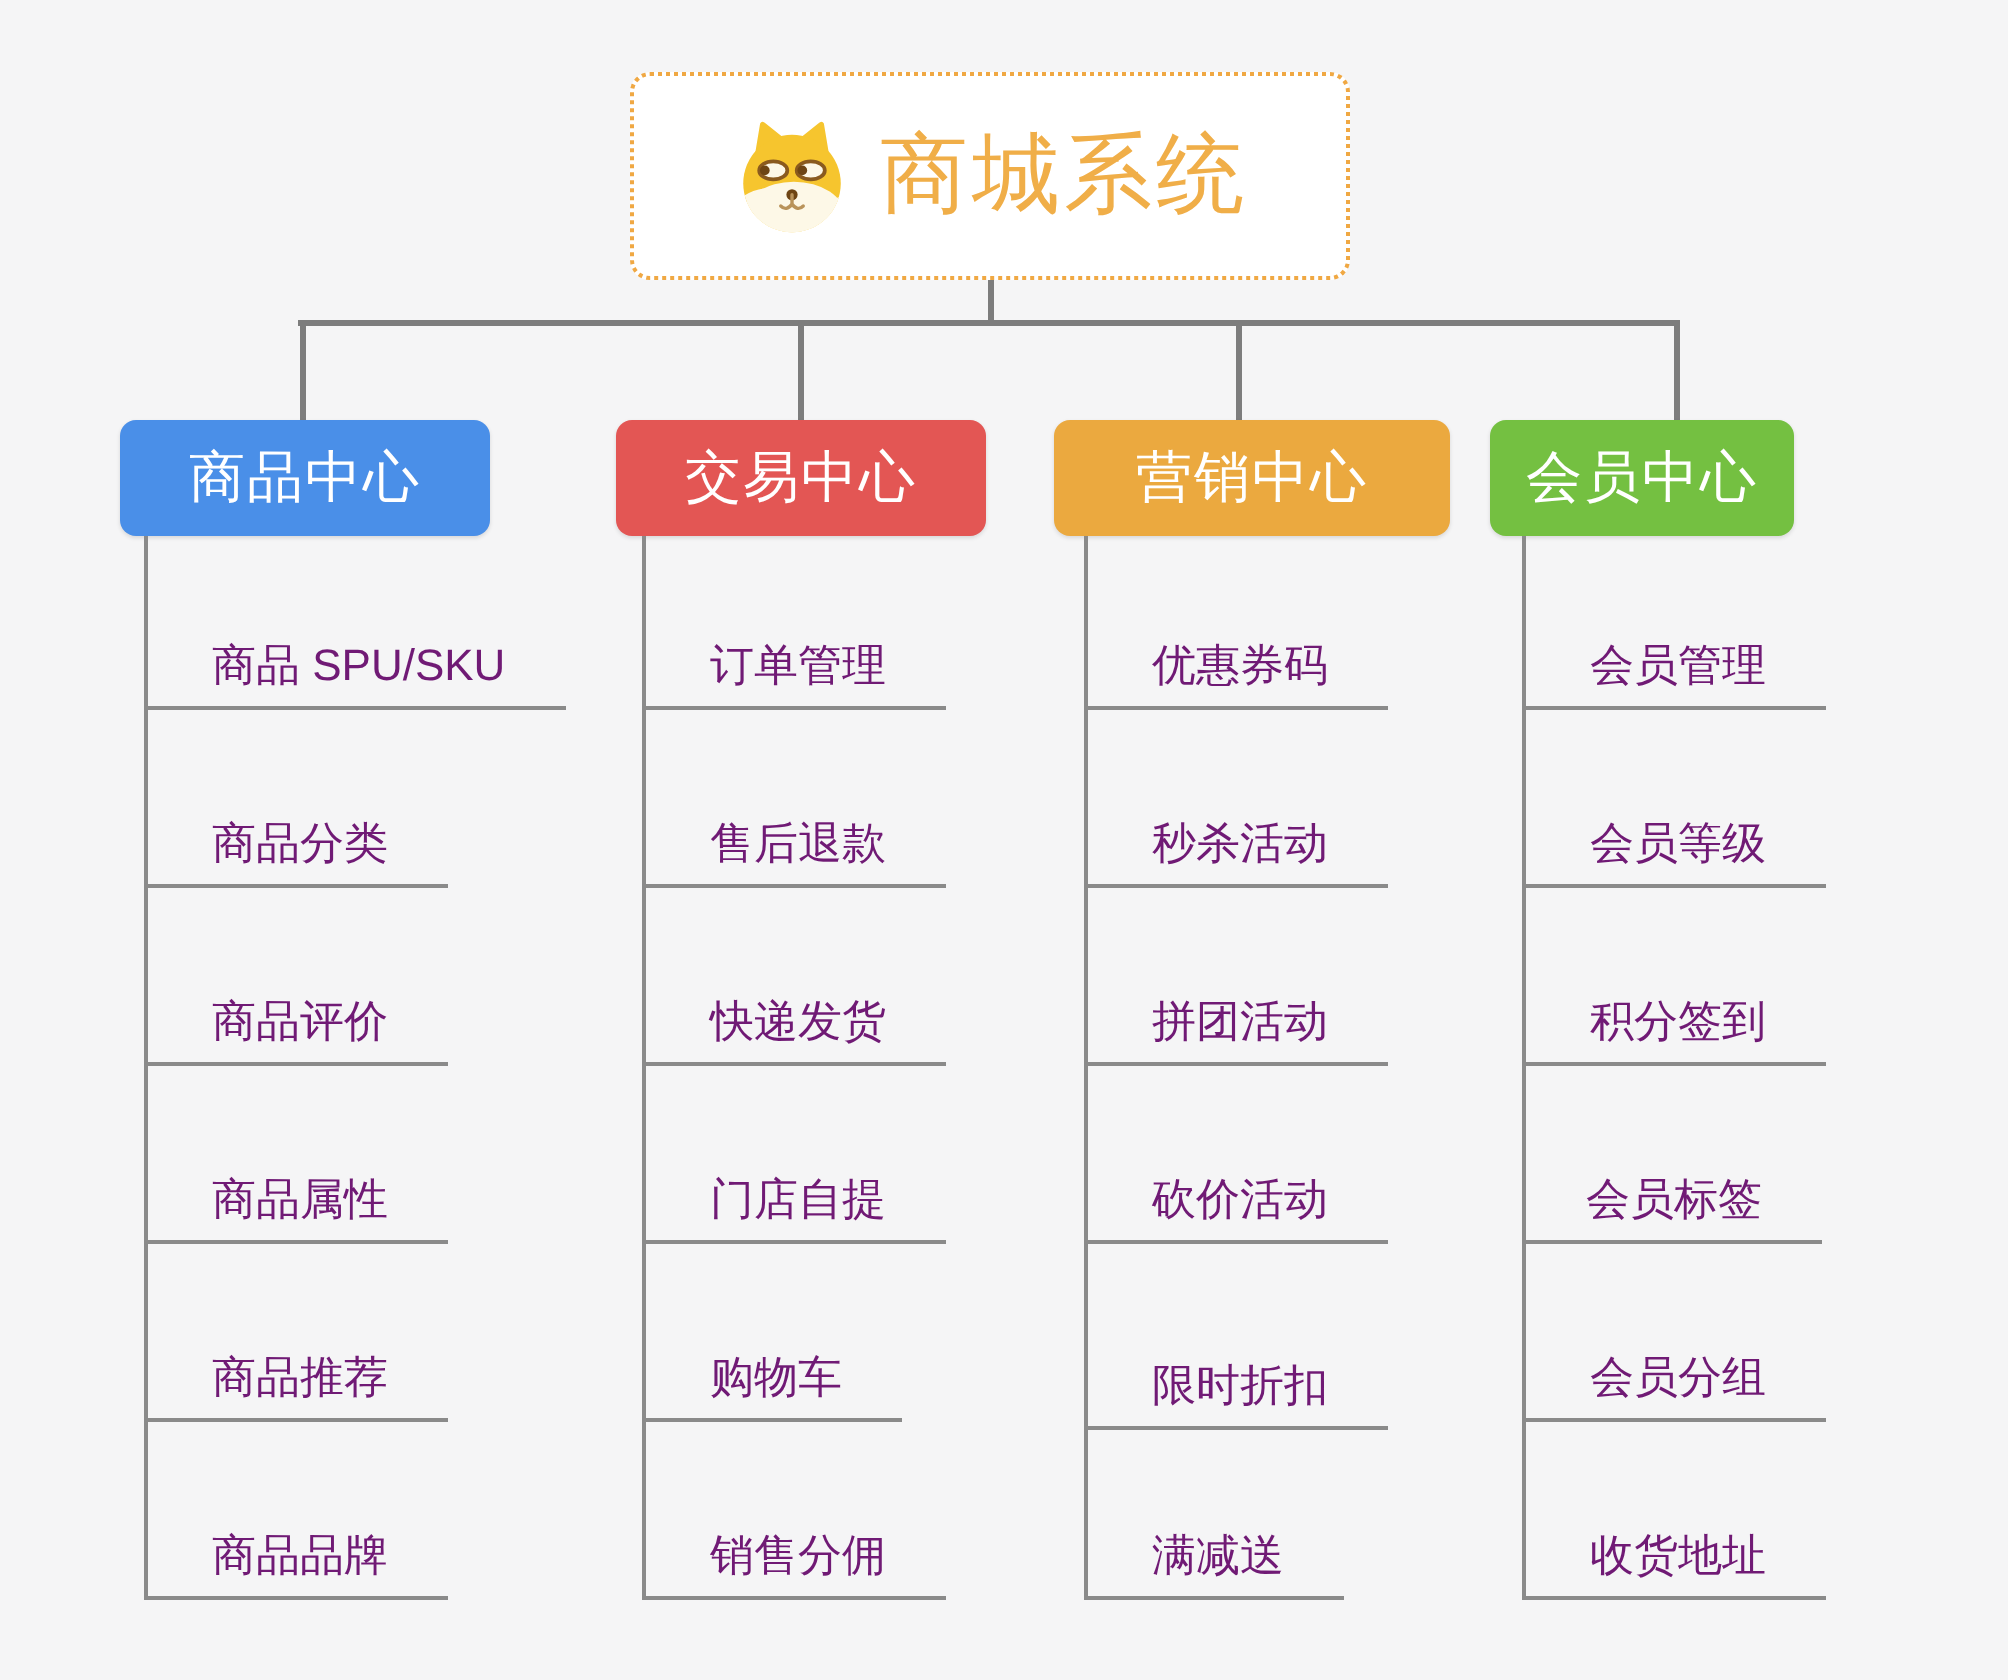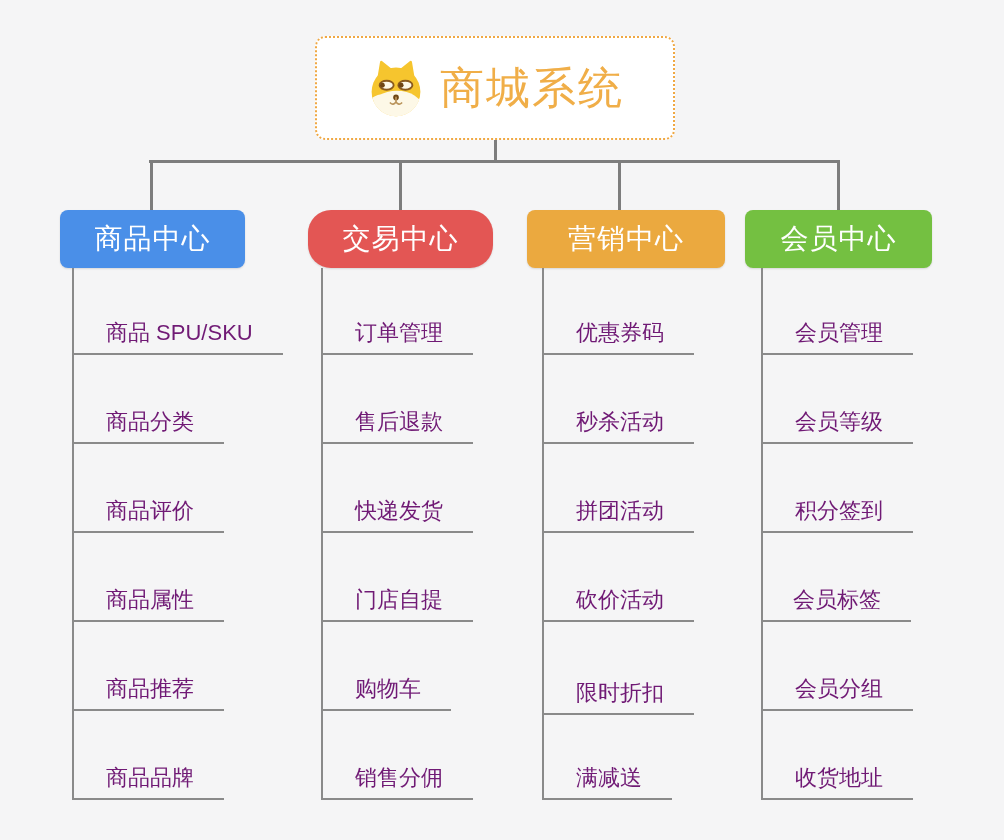--- a/index.html
+++ b/index.html
@@ -83,23 +83,23 @@
   </div>
 
   <div class="line" style="left:494px;top:140px;width:3px;height:22px;"></div>
   <div class="line" style="left:149px;top:160px;width:690px;height:3px;"></div>
   <div class="line" style="left:150px;top:160px;width:3px;height:50px;"></div>
   <div class="line" style="left:399px;top:160px;width:3px;height:50px;"></div>
   <div class="line" style="left:618px;top:160px;width:3px;height:50px;"></div>
   <div class="line" style="left:837px;top:160px;width:3px;height:50px;"></div>
 
   <div class="branch" style="left: 60px; width: 185px; background: rgb(74, 143, 232);">商品中心</div>
-  <div class="branch" style="left: 308px; width: 185px; background: rgb(227, 86, 84); border-radius: 23px;">交易中心</div>
+  <div class="branch" style="left: 308px; width: 185px; background: rgb(227, 86, 84);">交易中心</div>
   <div class="branch" style="left: 527px; width: 198px; background: rgb(235, 169, 63);">营销中心</div>
-  <div class="branch" style="left: 745px; width: 187px; background: rgb(116, 192, 65);">会员中心</div>
+  <div class="branch" style="left: 745px; width: 152px; background: rgb(116, 192, 65);">会员中心</div>
 
   <div class="tree-line" style="left:72px;top:268px;height:532px;"></div>
   <div class="tree-line" style="left:321px;top:268px;height:532px;"></div>
   <div class="tree-line" style="left:542px;top:268px;height:532px;"></div>
   <div class="tree-line" style="left:761px;top:268px;height:532px;"></div>
 
   <div class="leaf" style="left:72px;top:320px;">商品 SPU/SKU</div>
   <div class="leaf" style="left:72px;top:409px;">商品分类</div>
   <div class="leaf" style="left:72px;top:498px;">商品评价</div>
   <div class="leaf" style="left:72px;top:587px;">商品属性</div>

